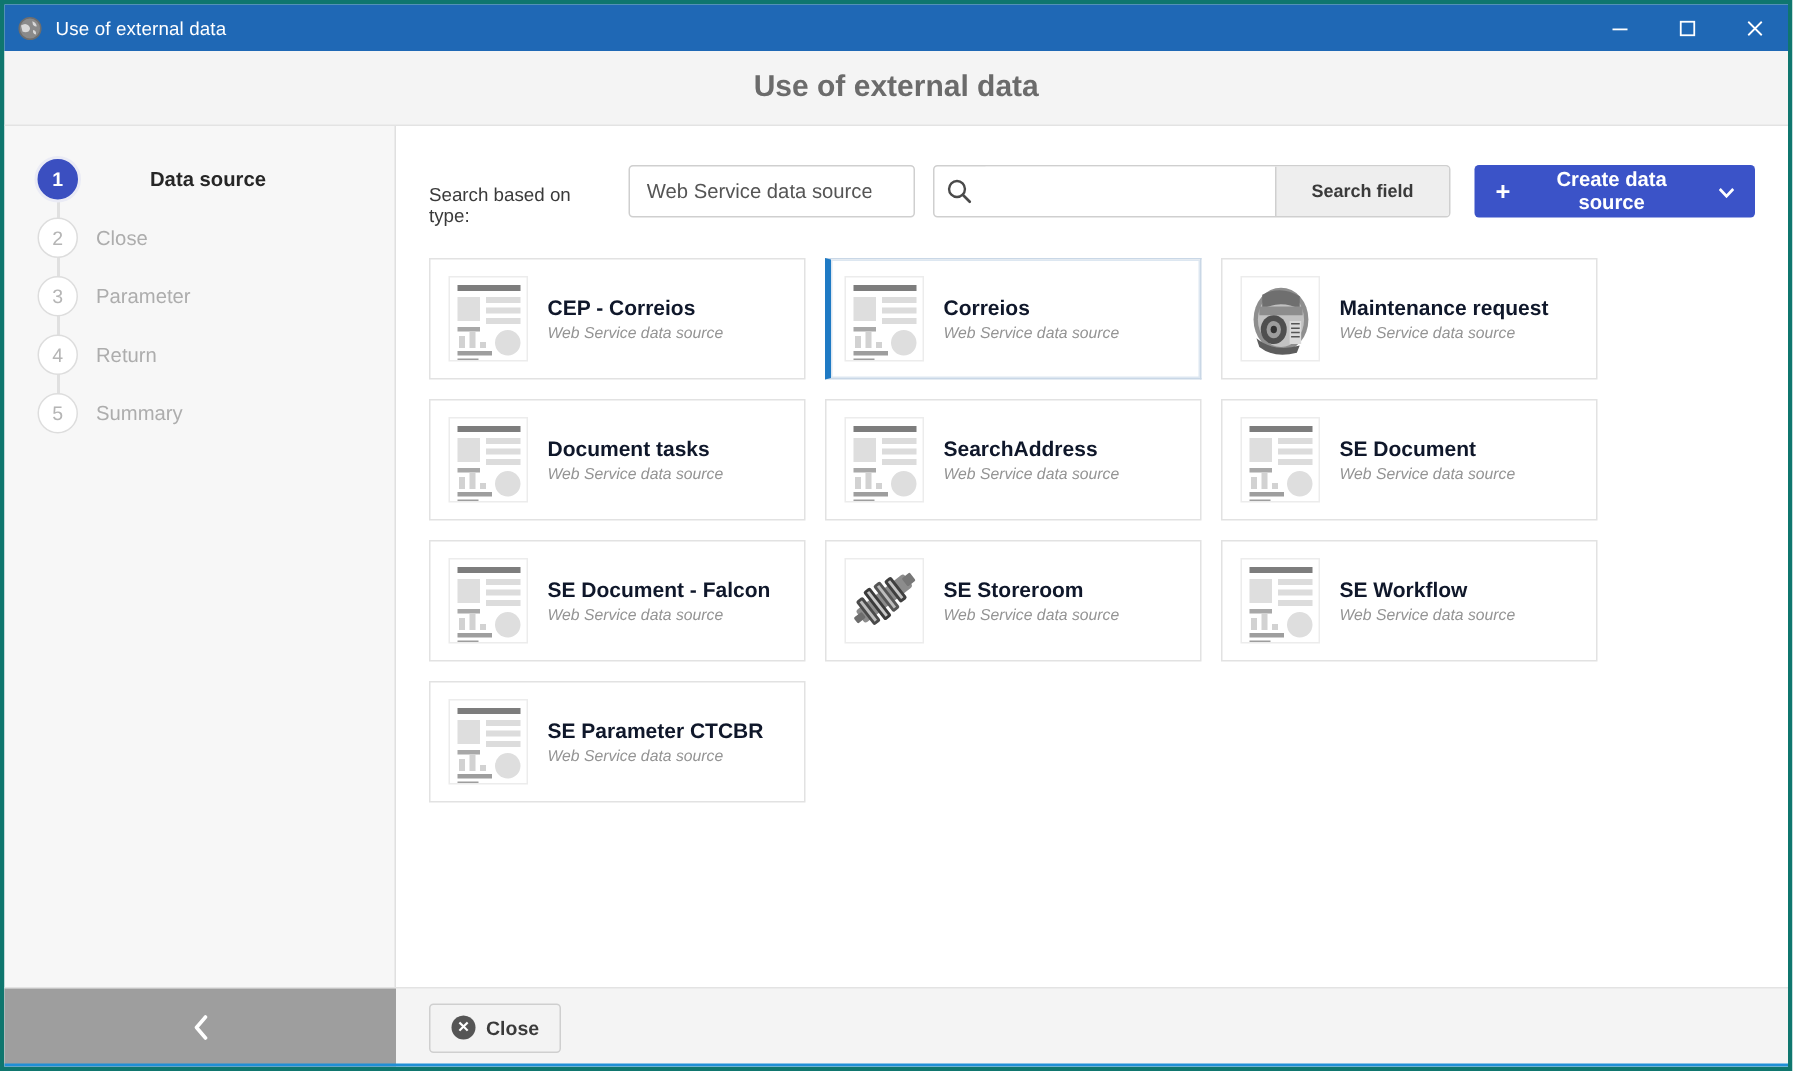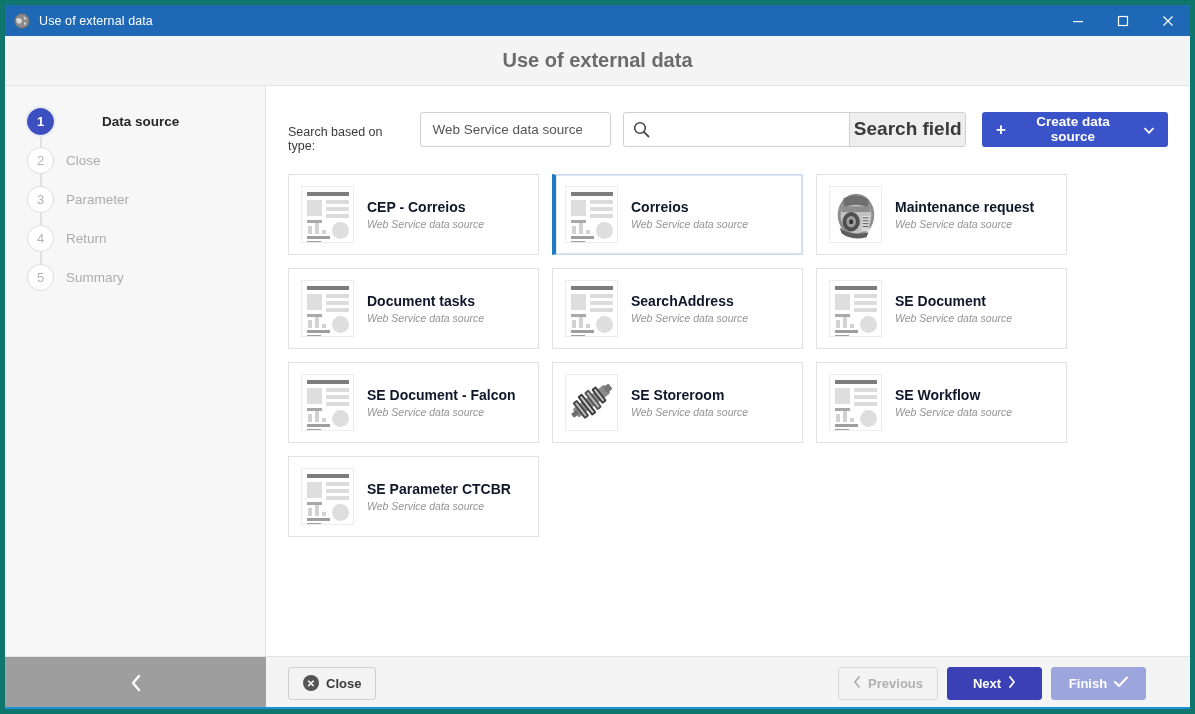--- a/index.html
+++ b/index.html
@@ -5,21 +5,21 @@
   * { box-sizing: border-box; margin: 0; padding: 0; }
   html, body {
     width: 1195px; height: 714px;
     font-family: "Liberation Sans", sans-serif;
     overflow: hidden;
     background: #ffffff;
   }
   .window {
     width: 1195px; height: 714px;
     display: flex; flex-direction: column;
-    border: 5px solid #0f766e;
+    border: 3px solid #0f766e;
     background: #ffffff;
     position: relative;
   }
 
   
   .titlebar {
     height: 31px; min-height: 31px;
     background: #1f68b5;
     display: flex; align-items: center;
     color: #ffffff;
@@ -152,21 +152,21 @@
     width: 34px; display: flex; align-items: center; justify-content: center;
   }
   .search-input {
     width: 196px; border: none; outline: none;
     font-size: 13px; font-family: "Liberation Sans", sans-serif;
     color: #333;
   }
   .search-btn {
     width: 118px; border: none; border-left: 1px solid #cfcfcf;
     background: #eeeeee; color: #3a3a3a;
-    font-size: 19px; font-weight: bold;
+    font-size: 12px; font-weight: bold;
     font-family: "Liberation Sans", sans-serif;
     cursor: pointer;
   }
   .create-btn {
     margin-left: 16px; height: 35px;
     background: #3b53c8; color: #ffffff;
     border: none; border-radius: 3px;
     display: flex; align-items: center;
     padding: 0 14px; gap: 8px; cursor: pointer;
     font-size: 13.5px; font-weight: bold;
@@ -606,43 +606,17 @@
         <svg width="14" height="18" viewBox="0 0 14 18">
             <path d="M10 2 L4 9 L10 16" fill="none" stroke="#ffffff" stroke-width="2.4" stroke-linecap="round" stroke-linejoin="round"></path>
           </svg>
       </span>
     </div>
     <div class="footer-main">
       <button class="btn btn-close">
         <span class="close-x">✕</span>
         <span>Close</span>
       </button>
-      <div class="btn-group">
-        <button class="btn btn-prev">
-          <span>
-            <svg width="8" height="12" viewBox="0 0 8 12">
-                <path d="M6 1 L2 6 L6 11" fill="none" stroke="#b0b0b0" stroke-width="1.8" stroke-linecap="round" stroke-linejoin="round"></path>
-              </svg>
-          </span>
-          <span>Previous</span>
-        </button>
-        <button class="btn btn-next">
-          <span>Next</span>
-          <span>
-            <svg width="8" height="12" viewBox="0 0 8 12">
-                <path d="M2 1 L6 6 L2 11" fill="none" stroke="#ffffff" stroke-width="1.8" stroke-linecap="round" stroke-linejoin="round"></path>
-              </svg>
-          </span>
-        </button>
-        <button class="btn btn-finish">
-          <span>Finish</span>
-          <span>
-            <svg width="14" height="12" viewBox="0 0 14 12">
-                <path d="M1 6 L5 10 L13 1.5" fill="none" stroke="#ffffff" stroke-width="2" stroke-linecap="round" stroke-linejoin="round"></path>
-              </svg>
-          </span>
-        </button>
-      </div>
     </div>
     <div class="bottom-edge"></div>
   </div>
 
 </div>
 
 </body></html>

